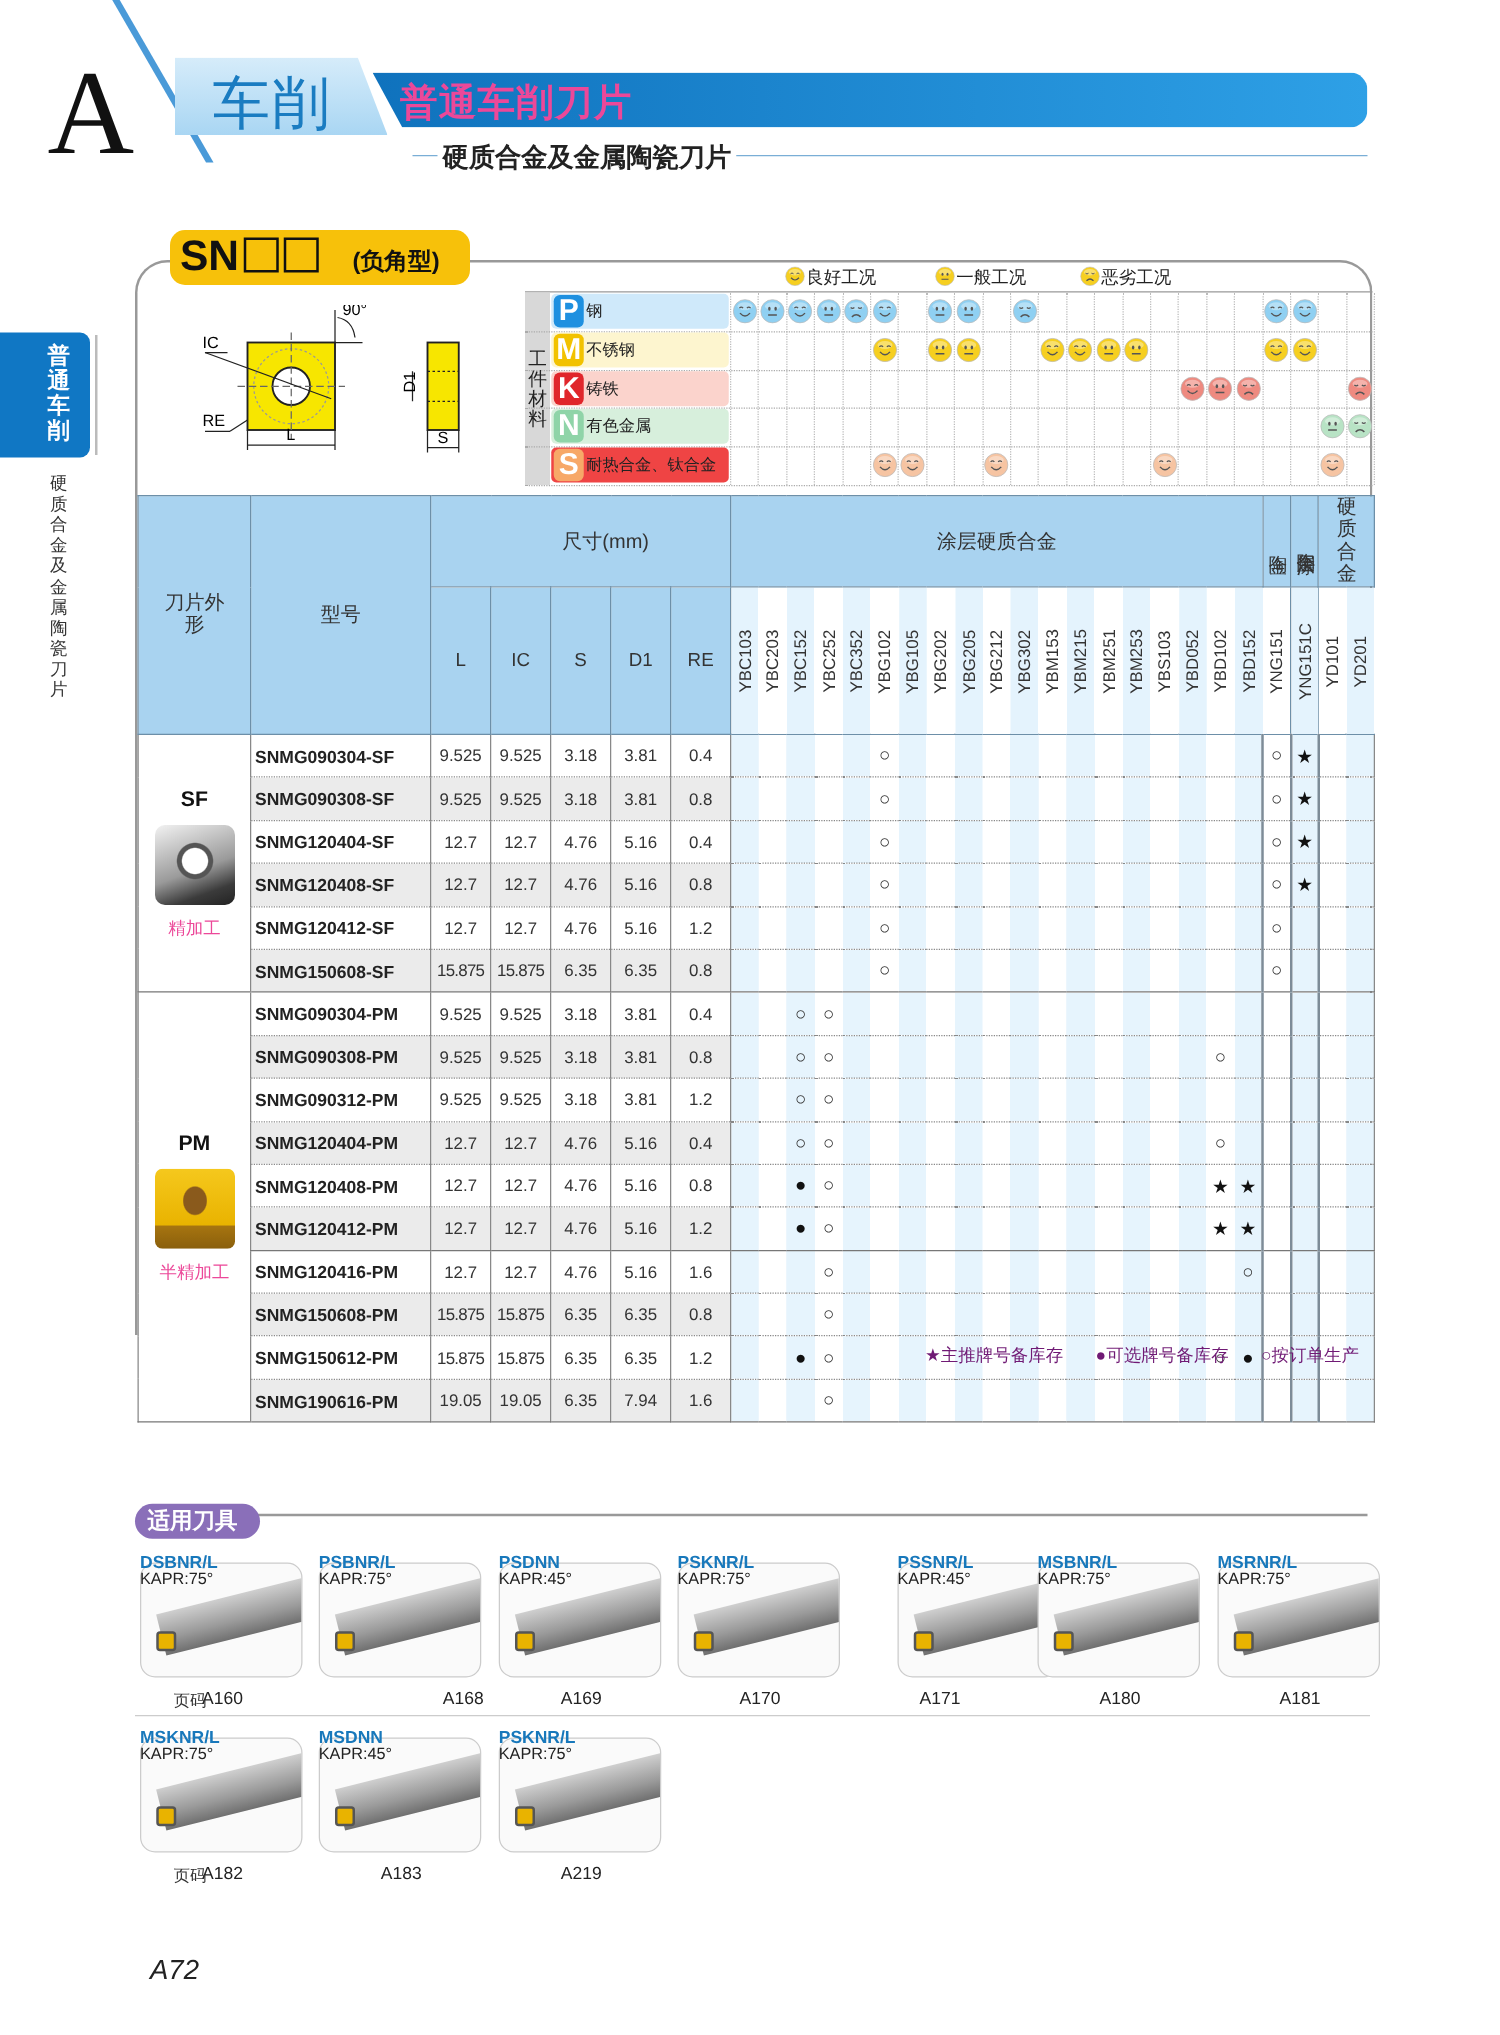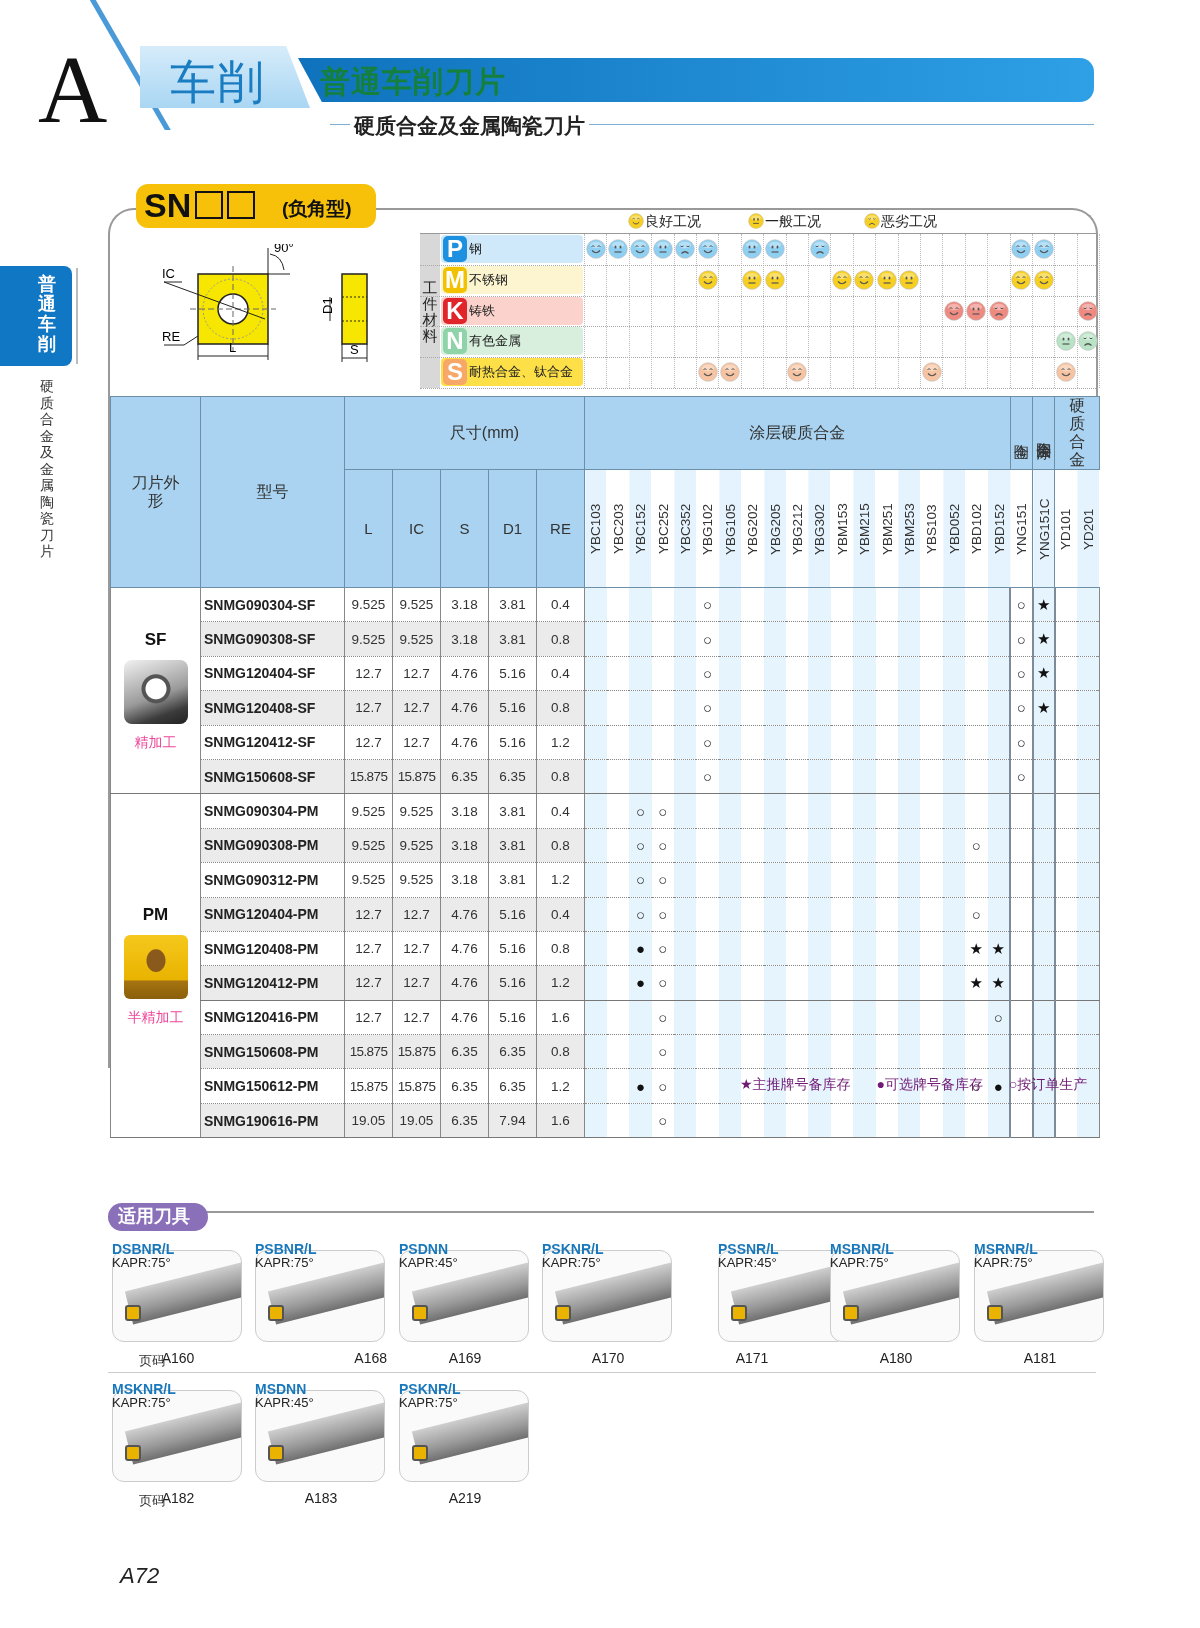--- a/index.html
+++ b/index.html
@@ -5,21 +5,21 @@
   * { box-sizing: border-box; margin: 0; padding: 0; }
   body { width: 1200px; height: 1628px; background: #fff; font-family: "Liberation Sans", "DejaVu Sans", sans-serif; color: #222; position: relative; overflow: hidden; }
   .abs { position: absolute; }
 
   
   .big-a { left: 38px; top: 42px; font-family: "Liberation Serif", "DejaVu Serif", serif; font-size: 96px; color: #111; line-height: 1; }
   .diag1 { left: 84px; top: -10px; width: 6px; height: 140px; background: #4a9ad8; transform: skewX(30deg); transform-origin: top left; }
   .cat-tab { left: 140px; top: 46px; width: 170px; height: 62px; background: linear-gradient(#d6ecfa, #a9d6f3); clip-path: polygon(0 0, 86% 0, 100% 100%, 0 100%); }
   .cat-text { left: 170px; top: 52px; font-size: 46px; color: #1a7cc1; letter-spacing: 2px; }
   .title-bar { left: 298px; top: 58px; width: 796px; height: 44px; background: linear-gradient(90deg, #0f72bd, #2ea0e6); border-radius: 0 14px 14px 0; clip-path: polygon(0 0, 100% 0, 100% 100%, 3% 100%); }
-  .title-text { left: 320px; top: 62px; font-size: 30px; font-weight: bold; color: #15803d; letter-spacing: 1px; }
+  .title-text { left: 320px; top: 62px; font-size: 30px; font-weight: bold; color: #ec4899; letter-spacing: 1px; }
   .sub-line { left: 330px; top: 124px; width: 764px; height: 1px; background: #7aaed6; }
   .sub-text { left: 350px; top: 112px; font-size: 21px; font-weight: bold; color: #222; background: #fff; padding: 0 4px; }
 
   
   .side-tab { left: 0; top: 266px; width: 72px; height: 100px; background: #1077c4; border-radius: 0 8px 8px 0; }
   .side-tab-text { left: 38px; top: 274px; width: 20px; font-size: 18px; font-weight: bold; color: #fff; line-height: 20px; }
   .side-line { left: 76px; top: 268px; width: 2px; height: 96px; background: #bbb; }
   .side-sub { left: 40px; top: 378px; width: 16px; font-size: 14px; color: #333; line-height: 16.5px; }
 
   
@@ -406,21 +406,21 @@
       </svg>
     </div>
     <div class="abs smile" style="left: 1078.3px; top: 331.4px;">
       <svg viewBox="0 0 20 20" width="20" height="20" style="">
         <circle cx="10" cy="10" r="9.3" fill="#b8e3c5" stroke="#bbb" stroke-width="0.6"></circle>
         <ellipse cx="10" cy="6" rx="6" ry="3.2" fill="#fff" opacity="0.35"></ellipse>
         <path d="M6.5 14.5 Q10 11 13.5 14.5" fill="none" stroke="#555" stroke-width="1.2"></path>
         <path d="M5.5 7 Q7 8.5 8.5 7 M11.5 7 Q13 8.5 14.5 7" fill="none" stroke="#555" stroke-width="1"></path>
       </svg>
     </div>
-    <div class="abs mat-row" style="top: 358.2px; background: #fde047;"><span class="mat-code" style="background: rgb(247, 168, 104);">S</span><span class="mat-name">耐热合金、钛合金</span></div>
+    <div class="abs mat-row" style="top: 358.2px; background: #ef4444;"><span class="mat-code" style="background: rgb(247, 168, 104);">S</span><span class="mat-name">耐热合金、钛合金</span></div>
     <div class="abs mat-grid-line-h" style="top: 388px;"></div>
     <div class="abs smile" style="left: 697.5px; top: 362.2px;">
       <svg viewBox="0 0 20 20" width="20" height="20" style="">
         <circle cx="10" cy="10" r="9.3" fill="#f6c4a2" stroke="#bbb" stroke-width="0.6"></circle>
         <ellipse cx="10" cy="6" rx="6" ry="3.2" fill="#fff" opacity="0.35"></ellipse>
         <path d="M6 11.5 Q10 16 14 11.5" fill="none" stroke="#555" stroke-width="1.2"></path>
         <path d="M5.5 7.5 Q7 6 8.5 7.5 M11.5 7.5 Q13 6 14.5 7.5" fill="none" stroke="#555" stroke-width="1"></path>
       </svg>
     </div>
     <div class="abs smile" style="left: 719.9px; top: 362.2px;">

